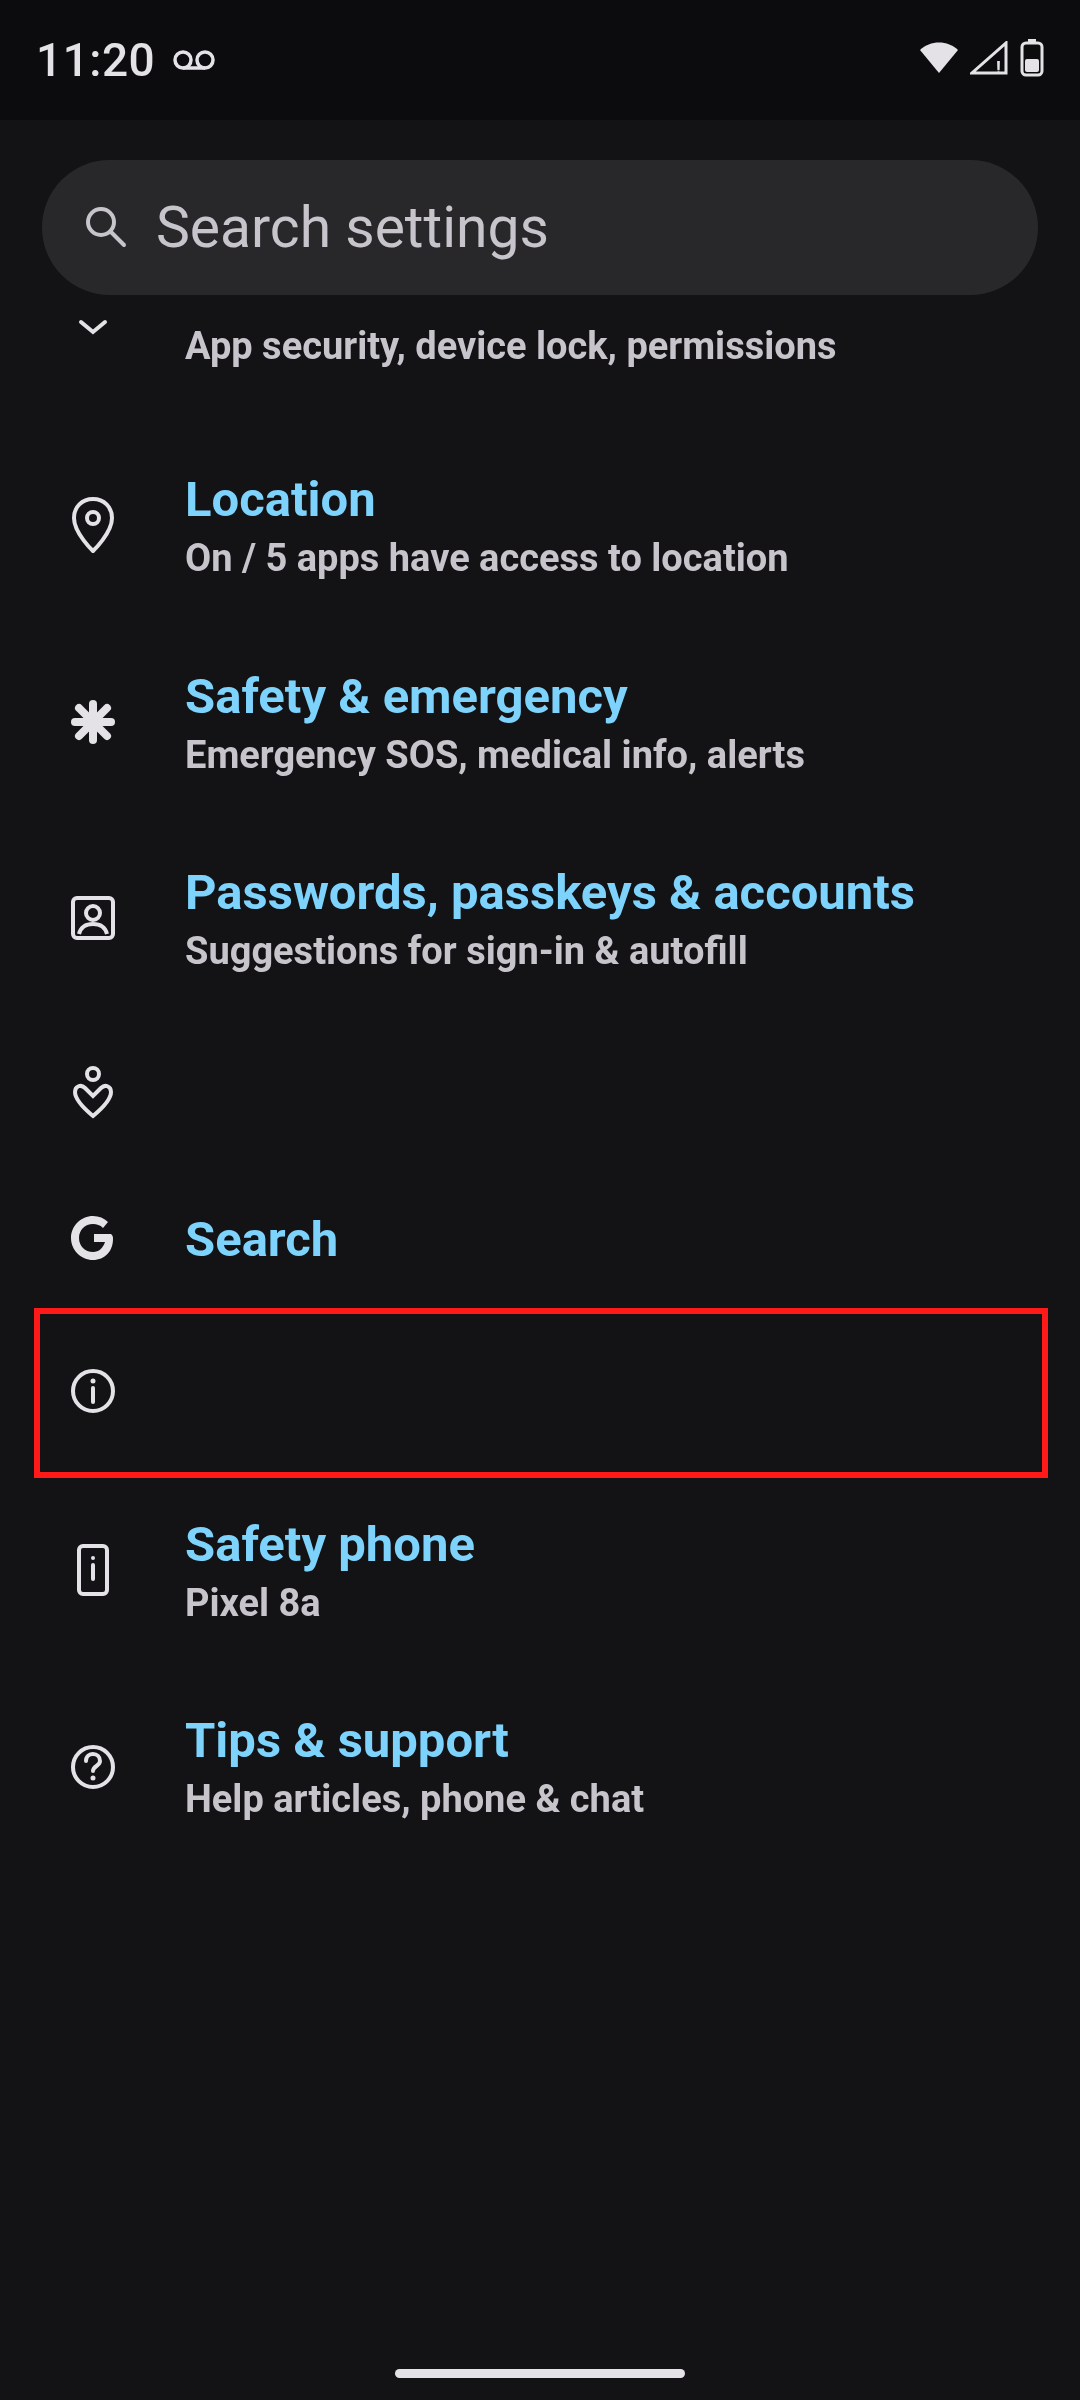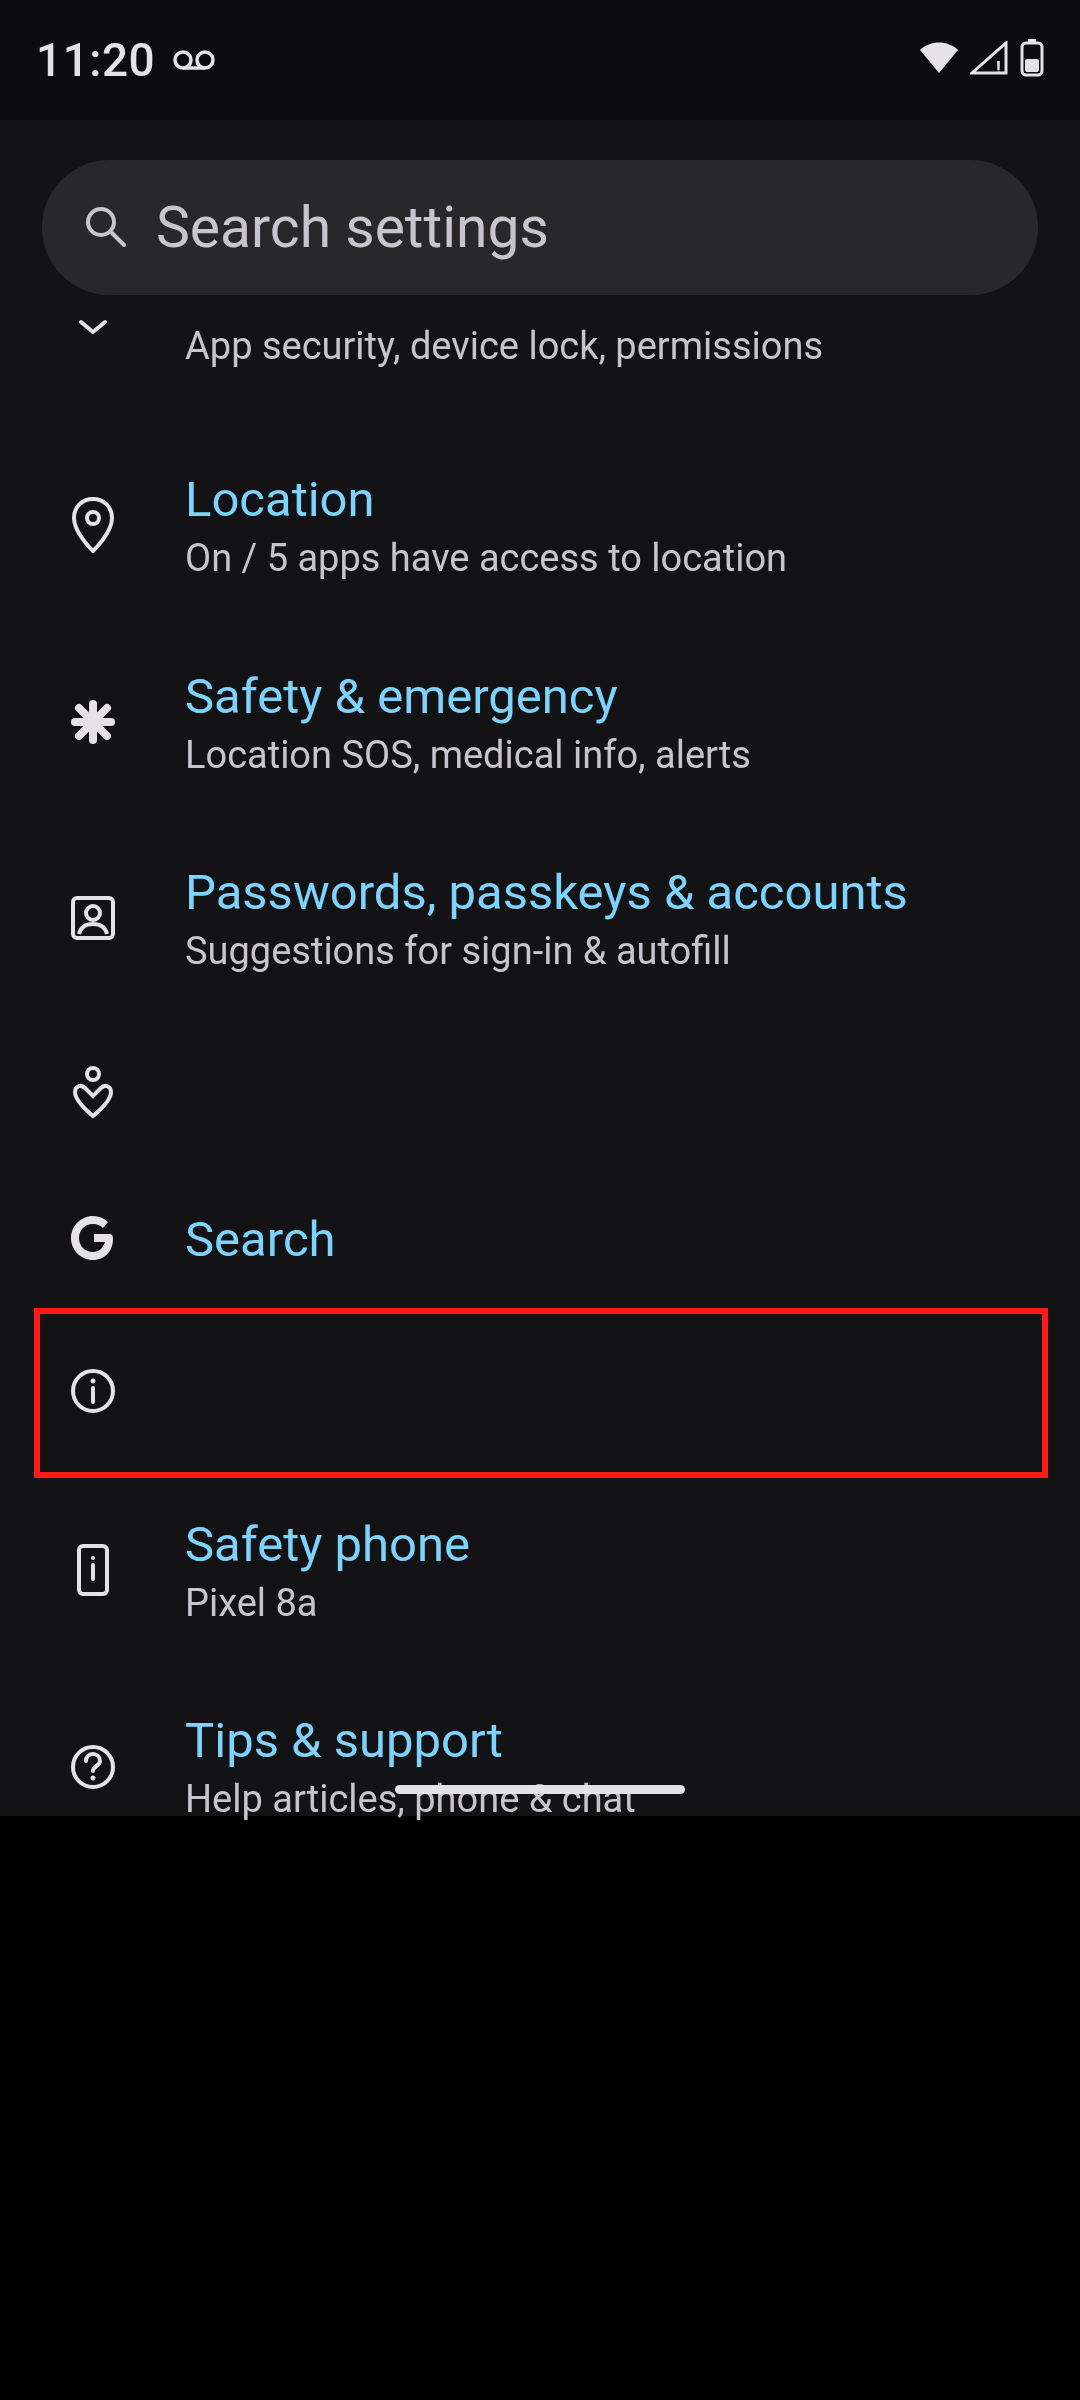--- a/index.html
+++ b/index.html
@@ -1,31 +1,31 @@
 <!DOCTYPE html>
 <html><head>
 <meta charset="utf-8">
 <style>
   * { margin: 0; padding: 0; box-sizing: border-box; }
   html, body { width: 1080px; height: 2400px; background: #000; font-family: Roboto, "Segoe UI", Arial, sans-serif; overflow: hidden; }
-  .screen { width: 1080px; height: 1816px; background: #131316; position: relative; color: #e4e2e6; }
+  .screen { width: 1080px; height: 2400px; background: #131316; position: relative; color: #e4e2e6; }
   .status-bar { height: 120px; display: flex; align-items: center; padding: 0 36px; background: #0c0c0f; }
   .status-left { display: flex; align-items: center; gap: 18px; }
   .status-time { font-size: 46px; font-weight: 500; color: #e4e2e6; letter-spacing: 0.5px; }
   .vm-icon { display: inline-flex; align-items: center; }
   .status-right { margin-left: auto; display: flex; align-items: center; gap: 10px; }
 
   .search-pill { margin: 40px 42px 24px 42px; height: 135px; background: rgba(255,255,255,0.09); border-radius: 68px; display: flex; align-items: center; padding: 0 40px; }
   .search-pill .placeholder { font-size: 57px; color: #c7c5cb; margin-left: 28px; }
   .search-pill svg { flex-shrink: 0; }
 
   .list { padding-top: 0; }
   .row { display: flex; align-items: center; padding: 45px 0; position: relative; }
   .row .icon-wrap { width: 185px; display: flex; justify-content: center; align-items: center; flex-shrink: 0; }
-  .row .texts { display: flex; flex-direction: column; gap: 10px; padding-right: 40px; }
+  .row .texts { display: flex; flex-direction: column; gap: 10px; padding-right: 40px; font-weight: bold; }
   .row .title { font-size: 49px; color: #7dd3fc; line-height: 1.08; }
   .row .sub { font-size: 38px; color: #c7c5cb; line-height: 1.15; }
 
   .partial-row { padding-top: 0; padding-bottom: 55px; }
   .partial-row .icon-wrap { align-items: flex-start; height: 55px; }
 
   .highlight { border: 6px solid #ff1a1a; position: absolute; left: 34px; right: 32px; top: -4px; bottom: -4px; pointer-events: none; }
   .row.sys { padding-top: 55px; padding-bottom: 55px; }
 
   .nav-pill { position: absolute; bottom: 22px; left: 50%; transform: translateX(-50%); width: 290px; height: 9px; background: #e4e2e6; border-radius: 5px; }
@@ -118,21 +118,21 @@
                 <line x1="24" y1="6" x2="24" y2="42"></line>
                 <line x1="6" y1="24" x2="42" y2="24"></line>
                 <line x1="10" y1="10" x2="38" y2="38"></line>
                 <line x1="38" y1="10" x2="10" y2="38"></line>
               </g>
             </svg>
         </span>
       </div>
       <div class="texts">
         <div class="title">Safety &amp; emergency</div>
-        <div class="sub">Location SOS, medical info, alerts</div>
+        <div class="sub">Emergency SOS, medical info, alerts</div>
       </div>
     </div>
 
     <div class="row">
       <div class="icon-wrap">
         <span>
           <svg width="48" height="48" viewBox="0 0 48 48">
               <rect x="4" y="4" width="40" height="40" rx="4" fill="none" stroke="#e4e2e6" stroke-width="4"></rect>
               <circle cx="24" cy="19" r="7" fill="none" stroke="#e4e2e6" stroke-width="4"></circle>
               <path d="M10 40 C12 32 18 30 24 30 C30 30 36 32 38 40" fill="none" stroke="#e4e2e6" stroke-width="4"></path>

